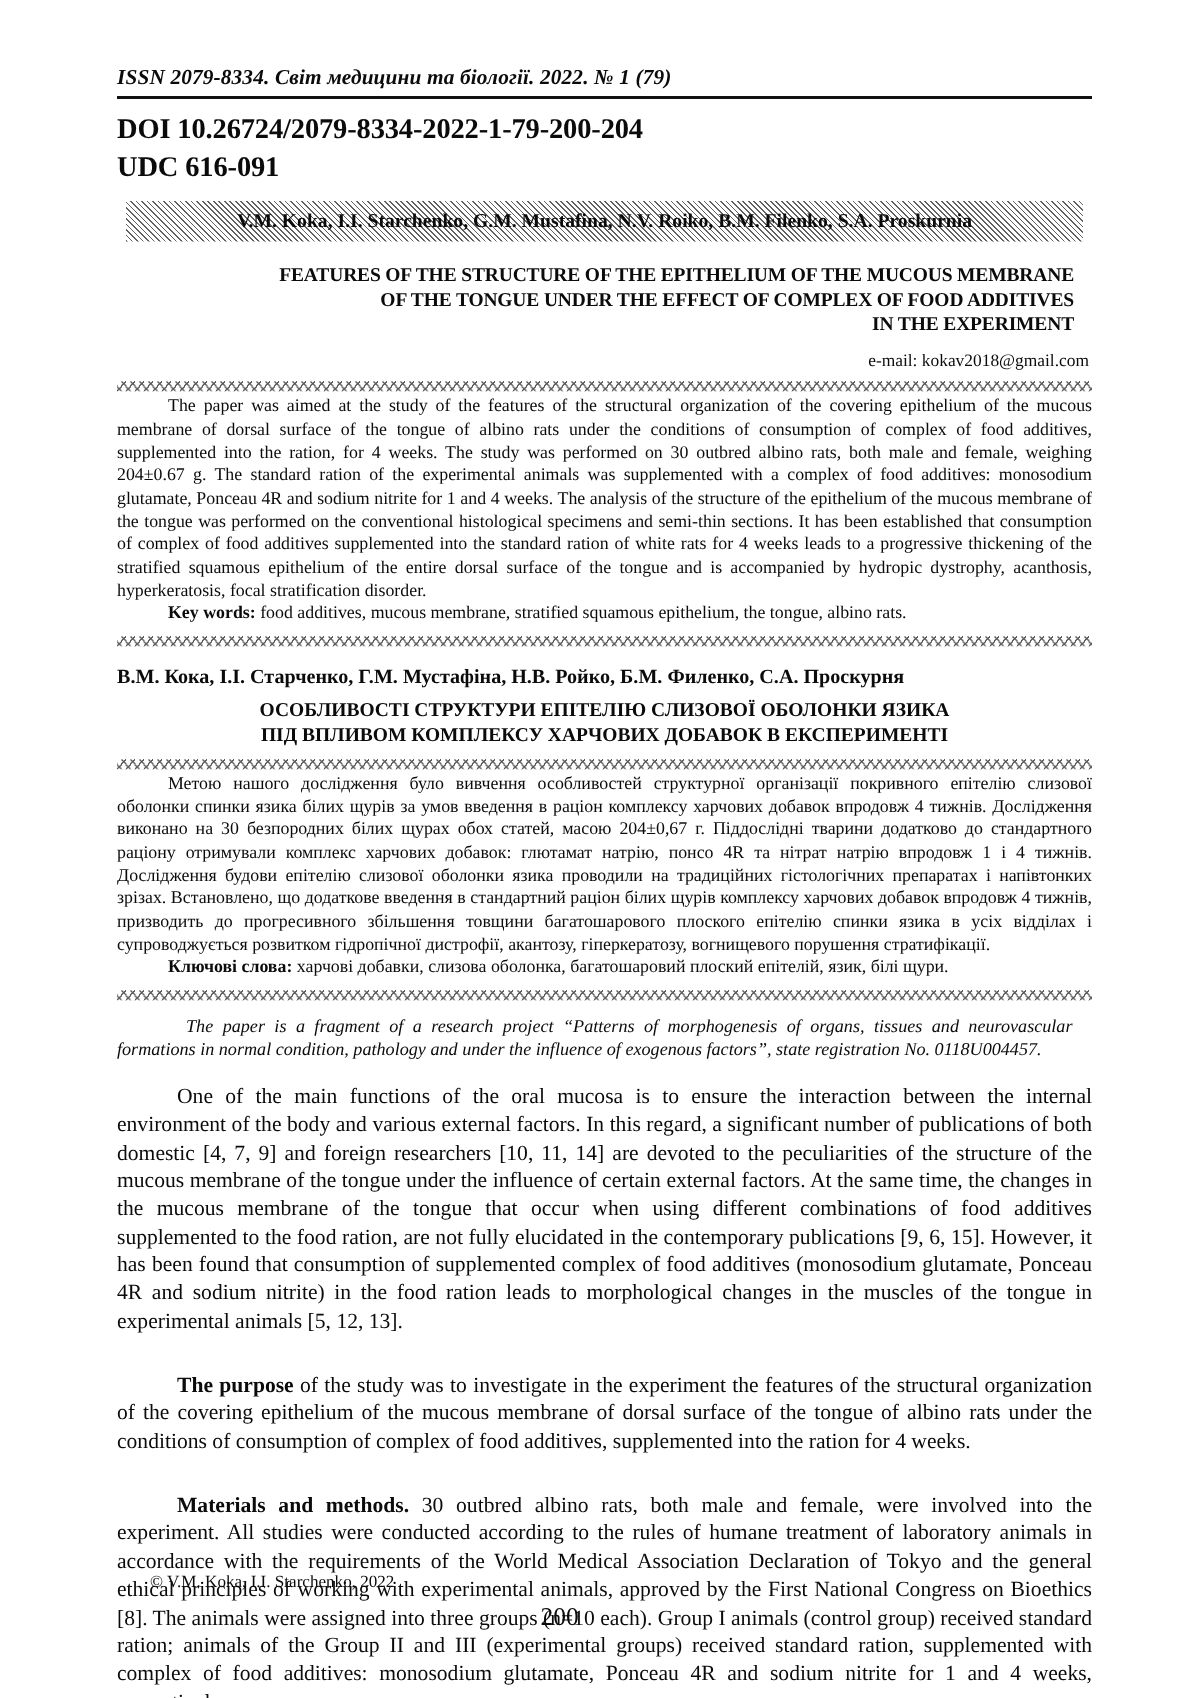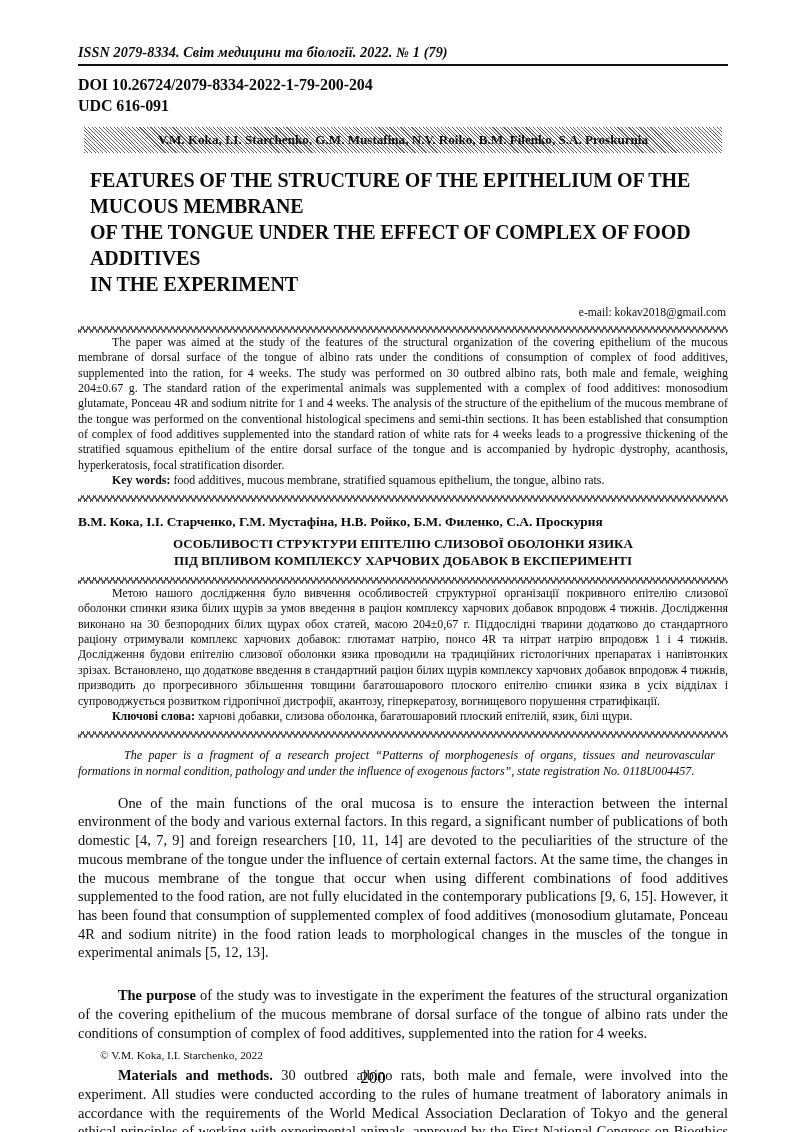--- a/index.html
+++ b/index.html
@@ -37,21 +37,21 @@
     white-space: nowrap;
   }
   .runhead-rule {
     border-bottom: 2.2px solid #111;
     margin: 0 0 9px 0;
   }
 
   
   .doi-line {
     font-weight: bold;
-    font-size: 16px;
+    font-size: 19px;
     line-height: 1.30;
     letter-spacing: -0.1px;
   }
 
   
   .authors-band {
     margin: 10px 6px 0 6px;
     padding: 4px 0 5px 0;
     text-align: center;
     font-weight: bold;
@@ -62,23 +62,23 @@
       repeating-linear-gradient(45deg,
         rgba(0,0,0,0.62) 0px,
         rgba(0,0,0,0.62) 0.8px,
         rgba(0,0,0,0.0) 0.8px,
         rgba(0,0,0,0.0) 2.6px);
   }
 
   
   .title {
     margin: 14px 12px 0 12px;
-    text-align: left;
-    font-weight: bold;
-    font-size: 20px;
+    text-align: right;
+    font-weight: bold;
+    font-size: 13px;
     line-height: 1.30;
     letter-spacing: -0.1px;
   }
   .email {
     margin-top: 9px;
     text-align: right;
     font-size: 11.6px;
     padding-right: 2px;
   }
 

